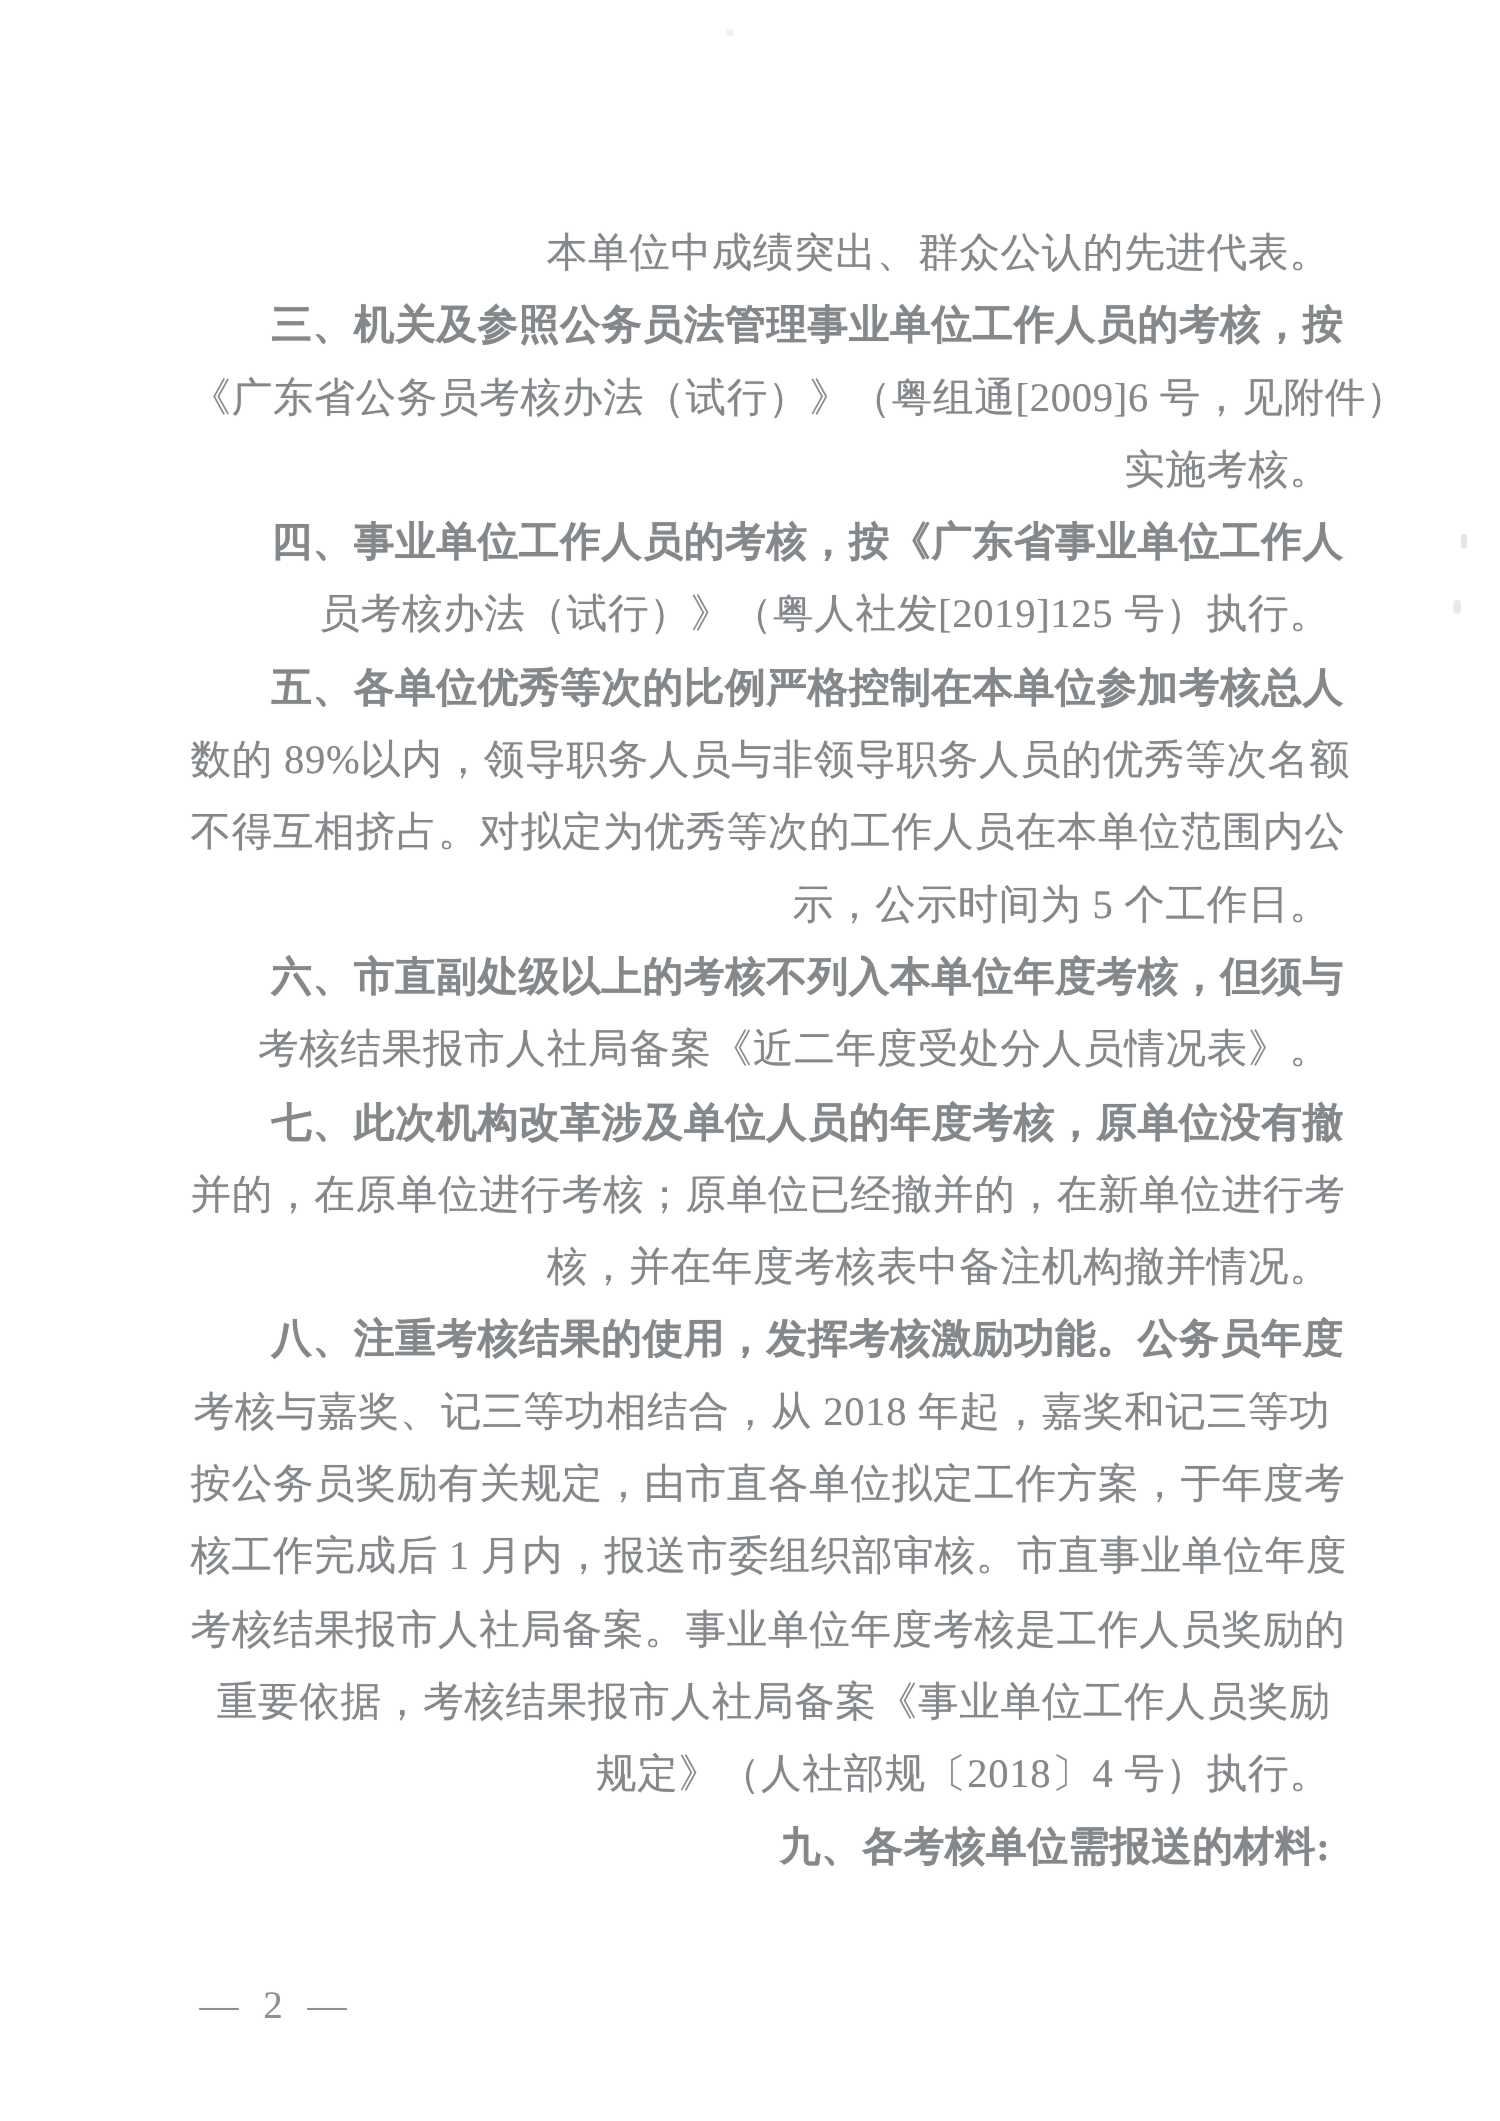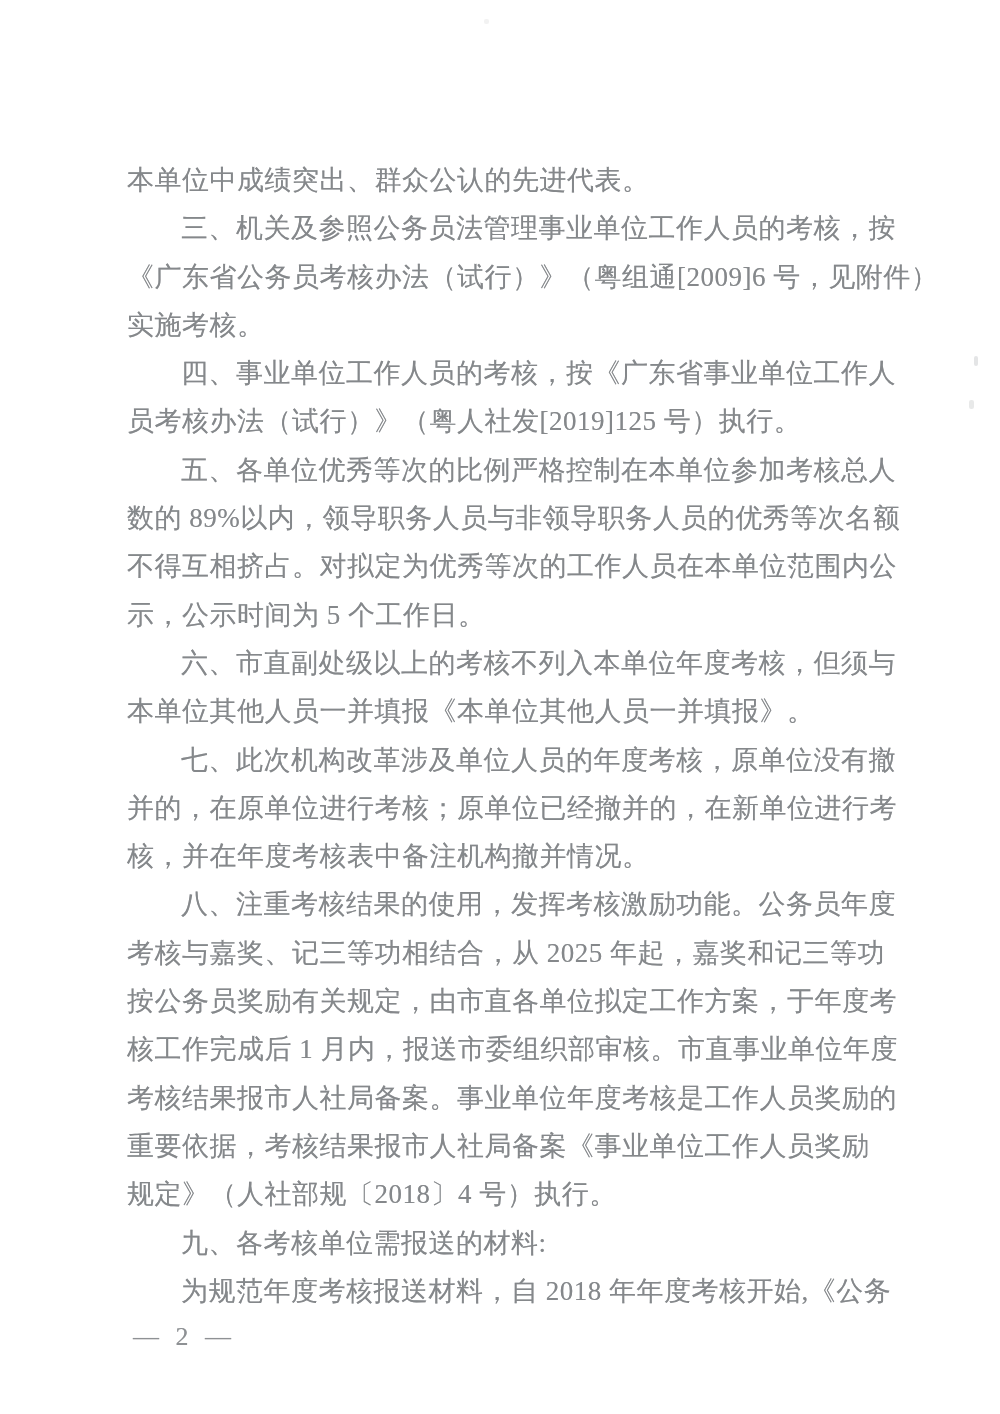--- a/index.html
+++ b/index.html
@@ -11,37 +11,39 @@
     position: relative;
     width: 1000px;
     height: 1414px;
     background: #ffffff;
     overflow: hidden;
     font-family: "Liberation Serif", "DejaVu Serif", serif;
   }
   .document-body {
     position: absolute;
     left: 127px;
-    top: 156px;
+    top: 144px;
     width: 760px;
+    text-align: right;
   }
   .line {
     margin: 0;
     padding: 0;
     height: 48.3px;
     line-height: 48.3px;
     font-size: 27px;
     color: #85888b;
     white-space: nowrap;
     letter-spacing: 0.5px;
     
     text-shadow: 0 0 0.6px rgba(130,133,136,0.55);
   }
   .line.indent {
     text-indent: 54px;
+    font-weight: bold;
   }
   .page-footer {
     position: absolute;
     left: 133px;
     top: 1322px;
     font-size: 26px;
     color: #8e9194;
     letter-spacing: 5px;
     white-space: nowrap;
     text-shadow: 0 0 0.6px rgba(140,143,146,0.5);
@@ -65,33 +67,32 @@
     <p class="line indent">三、机关及参照公务员法管理事业单位工作人员的考核，按</p>
     <p class="line">《广东省公务员考核办法（试行）》（粤组通[2009]6 号，见附件）</p>
     <p class="line">实施考核。</p>
     <p class="line indent">四、事业单位工作人员的考核，按《广东省事业单位工作人</p>
     <p class="line">员考核办法（试行）》（粤人社发[2019]125 号）执行。</p>
     <p class="line indent">五、各单位优秀等次的比例严格控制在本单位参加考核总人</p>
     <p class="line">数的 89%以内，领导职务人员与非领导职务人员的优秀等次名额</p>
     <p class="line">不得互相挤占。对拟定为优秀等次的工作人员在本单位范围内公</p>
     <p class="line">示，公示时间为 5 个工作日。</p>
     <p class="line indent">六、市直副处级以上的考核不列入本单位年度考核，但须与</p>
-    <p class="line">本单位其他人员一并填报《本单位其他人员一并填报》。</p>
+    <p class="line">考核结果报市人社局备案《近二年度受处分人员情况表》。</p>
     <p class="line indent">七、此次机构改革涉及单位人员的年度考核，原单位没有撤</p>
     <p class="line">并的，在原单位进行考核；原单位已经撤并的，在新单位进行考</p>
     <p class="line">核，并在年度考核表中备注机构撤并情况。</p>
     <p class="line indent">八、注重考核结果的使用，发挥考核激励功能。公务员年度</p>
-    <p class="line">考核与嘉奖、记三等功相结合，从 2025 年起，嘉奖和记三等功</p>
+    <p class="line">考核与嘉奖、记三等功相结合，从 2018 年起，嘉奖和记三等功</p>
     <p class="line">按公务员奖励有关规定，由市直各单位拟定工作方案，于年度考</p>
     <p class="line">核工作完成后 1 月内，报送市委组织部审核。市直事业单位年度</p>
     <p class="line">考核结果报市人社局备案。事业单位年度考核是工作人员奖励的</p>
     <p class="line">重要依据，考核结果报市人社局备案《事业单位工作人员奖励</p>
     <p class="line">规定》（人社部规〔2018〕4 号）执行。</p>
     <p class="line indent">九、各考核单位需报送的材料:</p>
-    <p class="line indent">为规范年度考核报送材料，自 2018 年年度考核开始,《公务</p>
   </div>
 
   <div class="page-footer">— 2 —</div>
 
   <div class="scan-artifact artifact-1"></div>
   <div class="scan-artifact artifact-2"></div>
   <div class="scan-artifact artifact-3"></div>
 
 </div>
 

